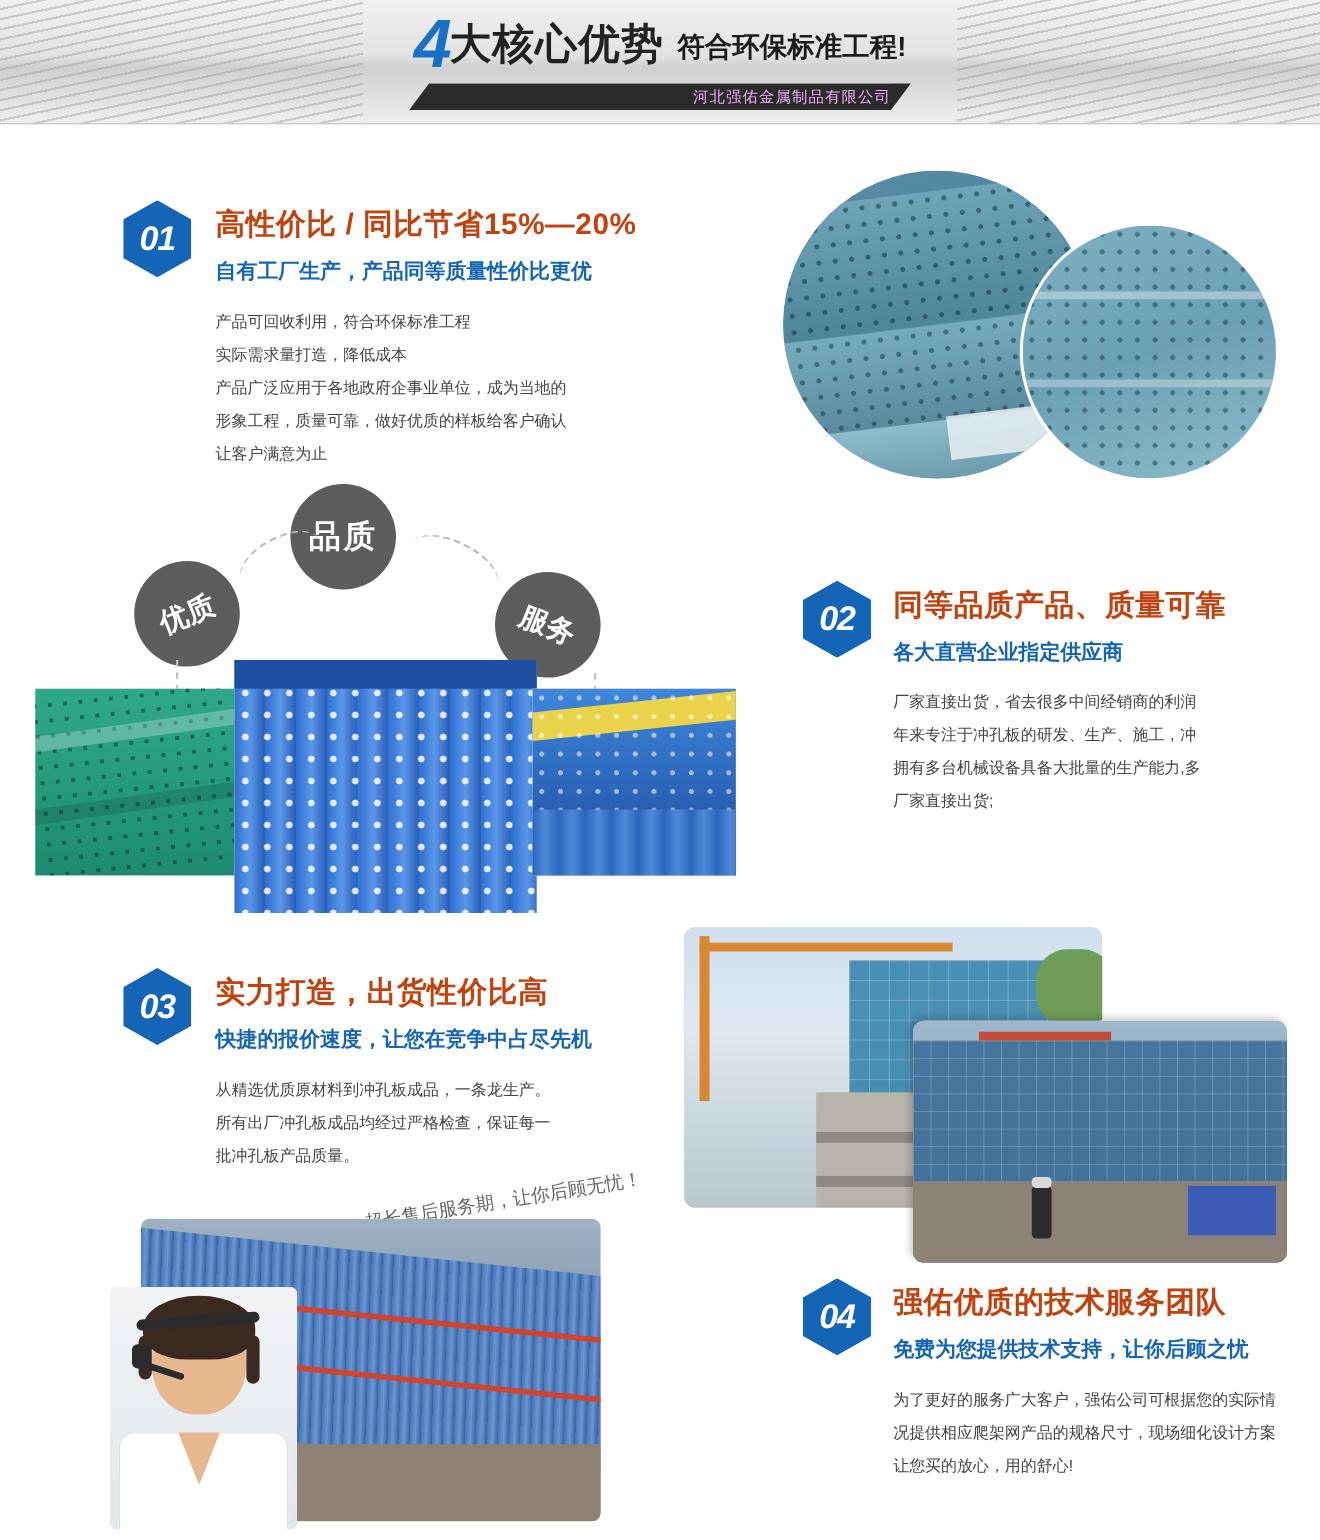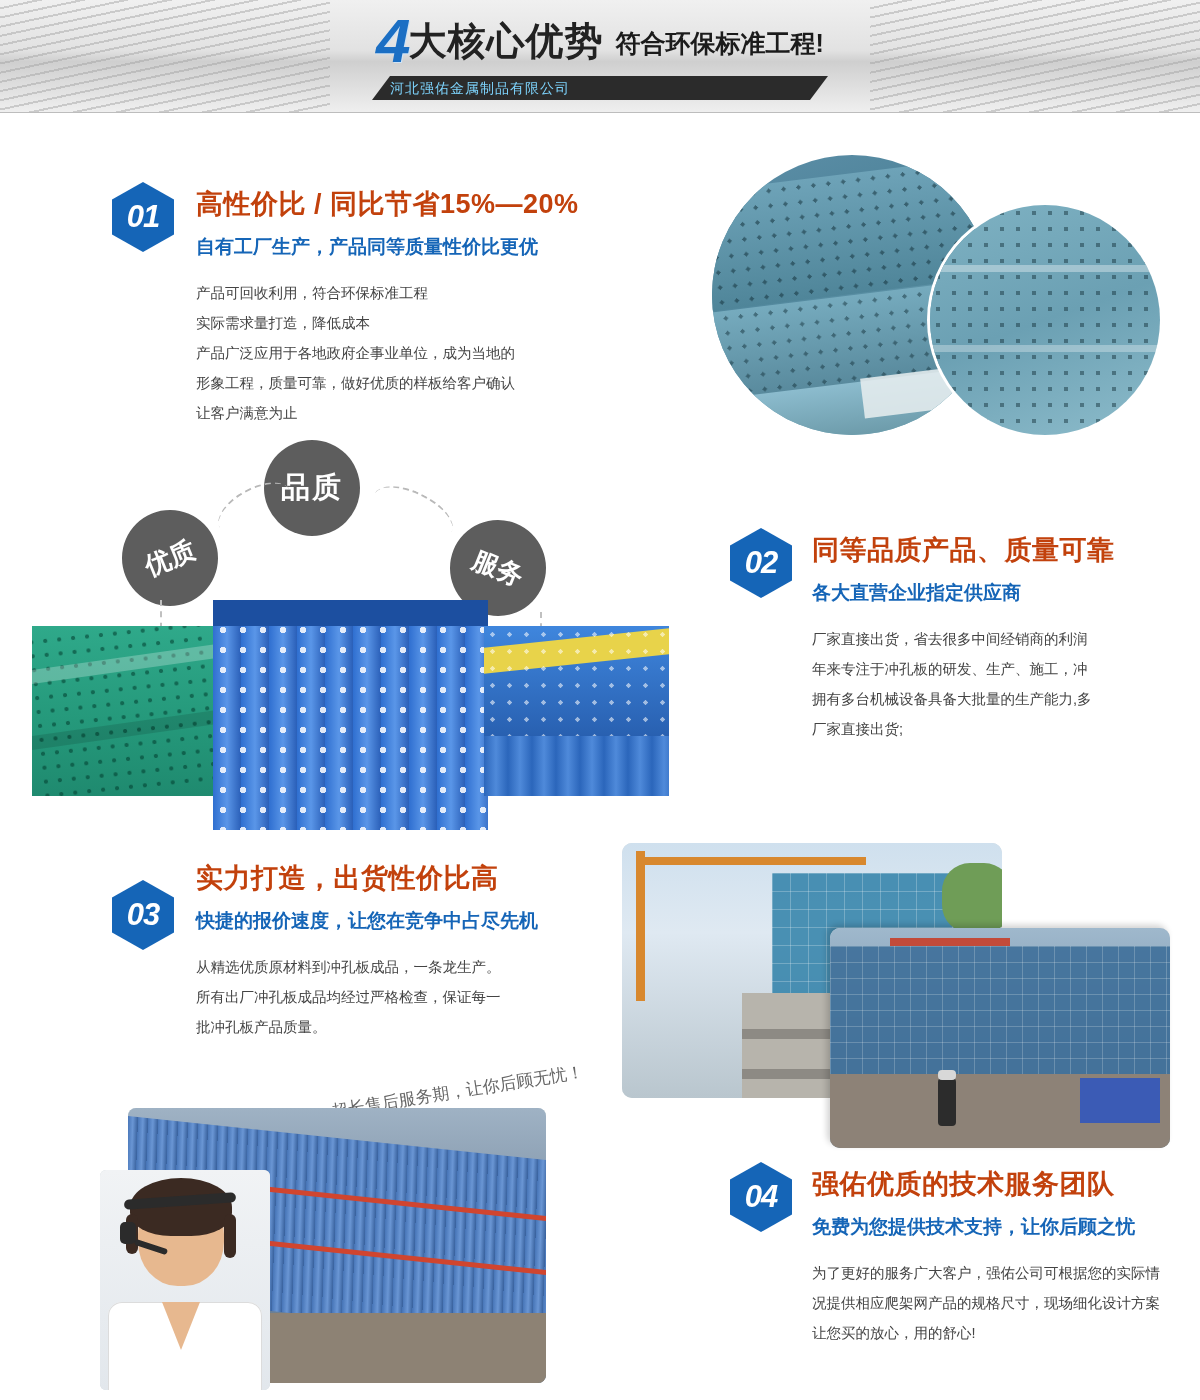--- a/index.html
+++ b/index.html
@@ -62,24 +62,24 @@
     color:#1b1b1b;
     vertical-align:4px;
     margin-left:12px;
   }
   .company-bar{
     position:absolute;
     left:50%;transform:translateX(-50%);
     top:76px;
     width:420px;height:24px;
     background:#2b2b2b;
-    color:#7dd3fc;
+    color:#f0abfc;
     font-size:14px;
     line-height:24px;
-    text-align:left;
+    text-align:right;
     letter-spacing:1px;
   }
   .company-bar:after{
     content:"";
     position:absolute;right:-18px;top:0;
     border-top:24px solid #2b2b2b;
     border-right:18px solid transparent;
   }
   .company-bar:before{
     content:"";
@@ -246,21 +246,21 @@
     <div>厂家直接出货，省去很多中间经销商的利润</div>
     <div>年来专注于冲孔板的研发、生产、施工，冲</div>
     <div>拥有多台机械设备具备大批量的生产能力,多</div>
     <div>厂家直接出货;</div>
   </div>
 </div>
 
 <div class="abs" style="left:112px;top:880px;">
   <div class="hex">03</div>
 </div>
-<div class="abs" style="left:196px;top:860px;width:400px;">
+<div class="abs" style="left:196px;top:884px;width:400px;">
   <div class="blk-title">实力打造，出货性价比高</div>
   <div class="blk-sub">快捷的报价速度，让您在竞争中占尽先机</div>
   <div class="blk-body">
     <div>从精选优质原材料到冲孔板成品，一条龙生产。</div>
     <div>所有出厂冲孔板成品均经过严格检查，保证每一</div>
     <div>批冲孔板产品质量。</div>
   </div>
 </div>
 
 <div class="photo" style="position:absolute;left:622px;top:843px;width:380px;height:255px;border-radius:10px;">

